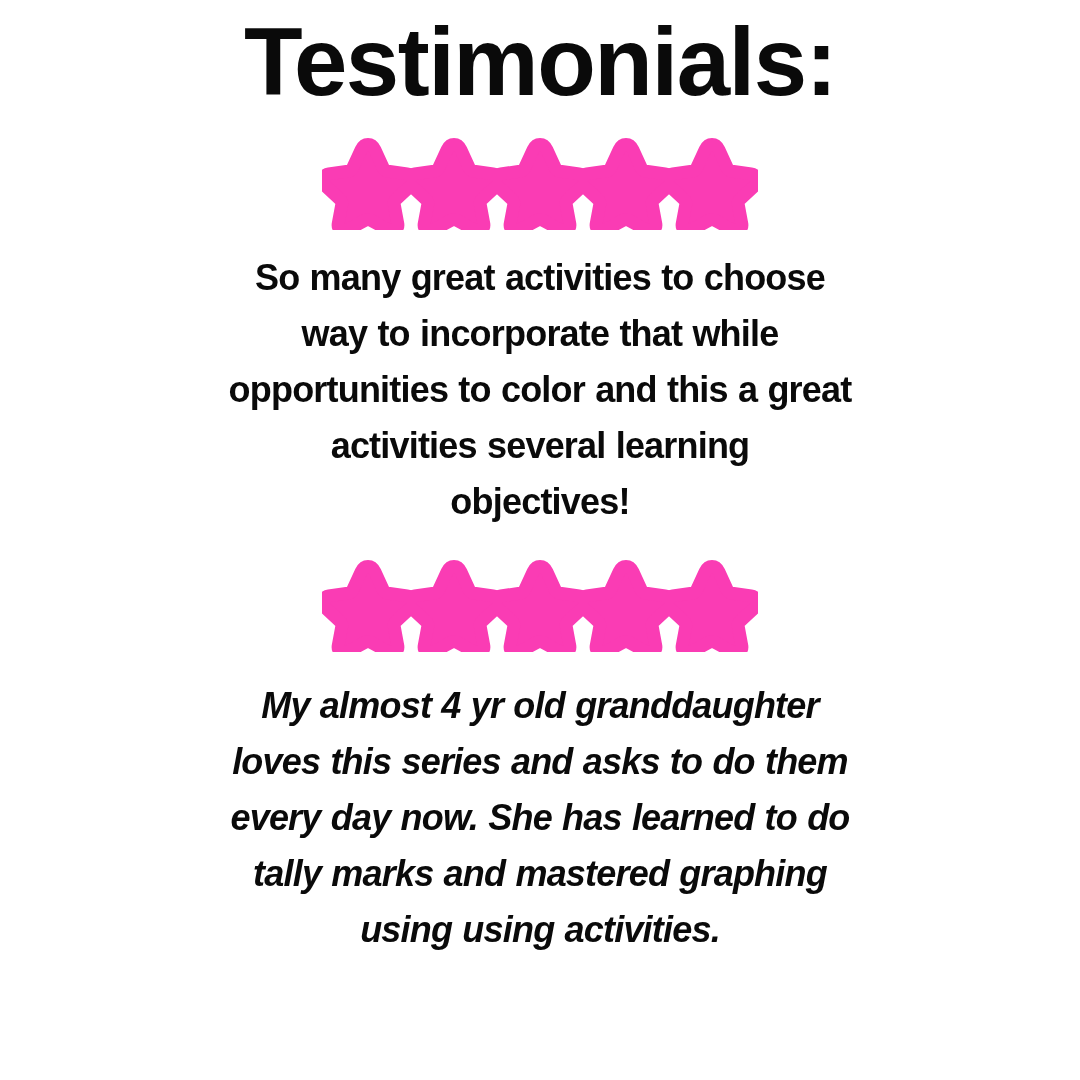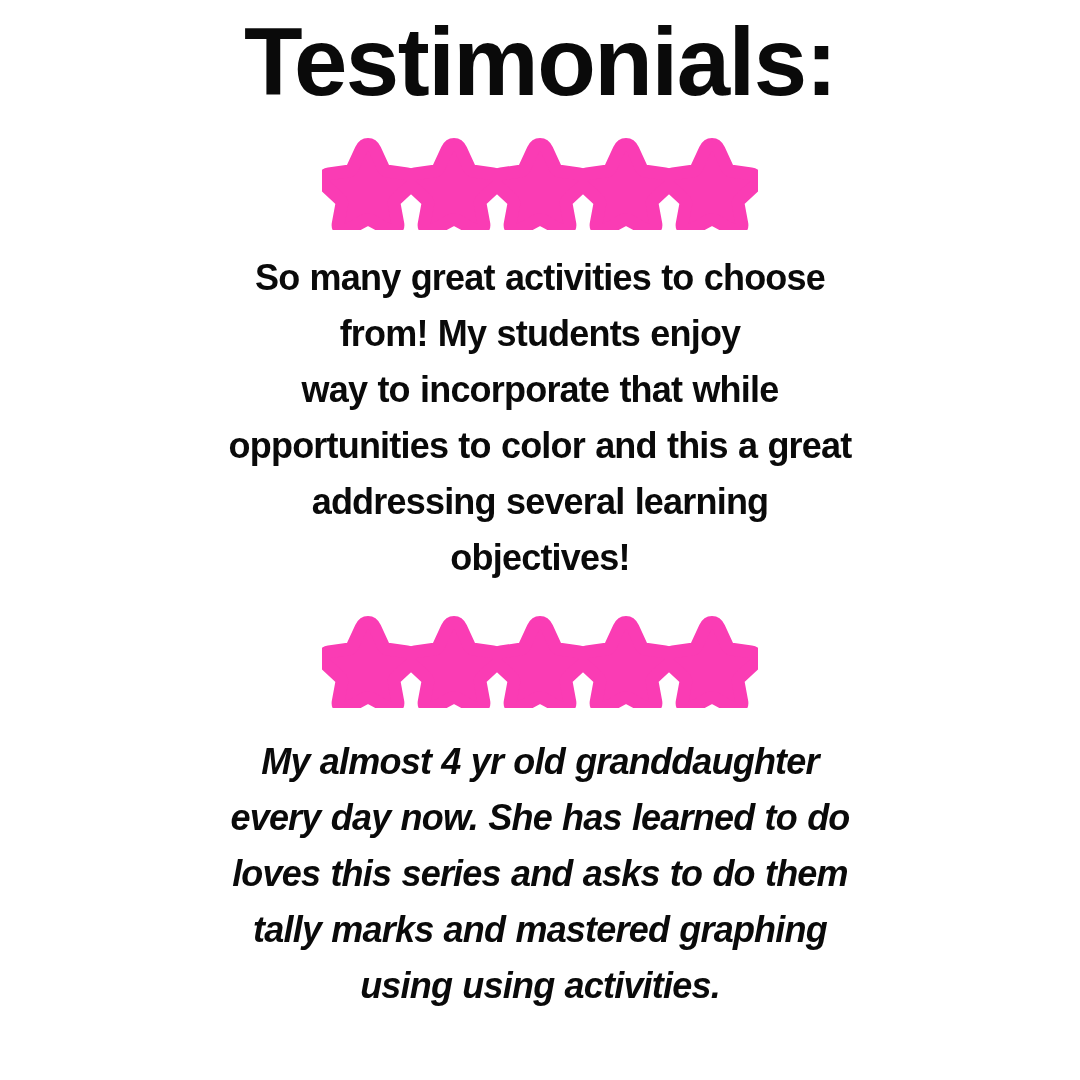--- a/index.html
+++ b/index.html
@@ -116,24 +116,23 @@
       </span>
     <span class="star">
         <svg viewBox="0 0 100 100">
           <path d="M50 7 C53.5 7 56 9.5 57.5 12.8 L66.5 32.2 C67.5 34.4 69.3 35.8 71.6 36.1 L92.5 39 C96.3 39.6 99 42.3 99 46 C99 48.4 97.9 50.6 95.9 52.4 L80.6 66.6 C78.9 68.2 78.2 70.4 78.6 72.7 L82.4 93.1 C83.2 97.3 80.4 100.9 76.4 100.9 C74.9 100.9 73.4 100.4 72 99.6 L53.7 89.8 C51.3 88.5 48.7 88.5 46.3 89.8 L28 99.6 C26.6 100.4 25.1 100.9 23.6 100.9 C19.6 100.9 16.8 97.3 17.6 93.1 L21.4 72.7 C21.8 70.4 21.1 68.2 19.4 66.6 L4.1 52.4 C2.1 50.6 1 48.4 1 46 C1 42.3 3.7 39.6 7.5 39 L28.4 36.1 C30.7 35.8 32.5 34.4 33.5 32.2 L42.5 12.8 C44 9.5 46.5 7 50 7 Z" fill="#FA3CB4" stroke="#FA3CB4" stroke-width="14" stroke-linejoin="round"></path>
         </svg>
       </span>
   </div>
 
   <div class="testimonial block-one" style="color: rgb(10, 10, 10);">
     <span class="t-line">So many great activities to choose</span>
-    <span class="t-line">from! My students enjoy</span>
     <span class="t-line">way to incorporate that while</span>
     <span class="t-line">opportunities to color and this a great</span>
-    <span class="t-line">addressing several learning</span>
+    <span class="t-line">activities several learning</span>
     <span class="t-line">objectives!</span>
   </div>
 
   <div class="star-row row-two">
     <span class="star">
         <svg viewBox="0 0 100 100">
           <path d="M50 7 C53.5 7 56 9.5 57.5 12.8 L66.5 32.2 C67.5 34.4 69.3 35.8 71.6 36.1 L92.5 39 C96.3 39.6 99 42.3 99 46 C99 48.4 97.9 50.6 95.9 52.4 L80.6 66.6 C78.9 68.2 78.2 70.4 78.6 72.7 L82.4 93.1 C83.2 97.3 80.4 100.9 76.4 100.9 C74.9 100.9 73.4 100.4 72 99.6 L53.7 89.8 C51.3 88.5 48.7 88.5 46.3 89.8 L28 99.6 C26.6 100.4 25.1 100.9 23.6 100.9 C19.6 100.9 16.8 97.3 17.6 93.1 L21.4 72.7 C21.8 70.4 21.1 68.2 19.4 66.6 L4.1 52.4 C2.1 50.6 1 48.4 1 46 C1 42.3 3.7 39.6 7.5 39 L28.4 36.1 C30.7 35.8 32.5 34.4 33.5 32.2 L42.5 12.8 C44 9.5 46.5 7 50 7 Z" fill="#FA3CB4" stroke="#FA3CB4" stroke-width="14" stroke-linejoin="round"></path>
         </svg>
       </span>
     <span class="star">
@@ -153,19 +152,19 @@
       </span>
     <span class="star">
         <svg viewBox="0 0 100 100">
           <path d="M50 7 C53.5 7 56 9.5 57.5 12.8 L66.5 32.2 C67.5 34.4 69.3 35.8 71.6 36.1 L92.5 39 C96.3 39.6 99 42.3 99 46 C99 48.4 97.9 50.6 95.9 52.4 L80.6 66.6 C78.9 68.2 78.2 70.4 78.6 72.7 L82.4 93.1 C83.2 97.3 80.4 100.9 76.4 100.9 C74.9 100.9 73.4 100.4 72 99.6 L53.7 89.8 C51.3 88.5 48.7 88.5 46.3 89.8 L28 99.6 C26.6 100.4 25.1 100.9 23.6 100.9 C19.6 100.9 16.8 97.3 17.6 93.1 L21.4 72.7 C21.8 70.4 21.1 68.2 19.4 66.6 L4.1 52.4 C2.1 50.6 1 48.4 1 46 C1 42.3 3.7 39.6 7.5 39 L28.4 36.1 C30.7 35.8 32.5 34.4 33.5 32.2 L42.5 12.8 C44 9.5 46.5 7 50 7 Z" fill="#FA3CB4" stroke="#FA3CB4" stroke-width="14" stroke-linejoin="round"></path>
         </svg>
       </span>
   </div>
 
   <div class="testimonial block-two" style="color: rgb(10, 10, 10);">
     <span class="t-line">My almost 4 yr old granddaughter</span>
+    <span class="t-line">loves this series and asks to do them</span>
     <span class="t-line">every day now. She has learned to do</span>
-    <span class="t-line">loves this series and asks to do them</span>
     <span class="t-line">tally marks and mastered graphing</span>
     <span class="t-line">using using activities.</span>
   </div>
 
 </div>
 
 </body></html>

